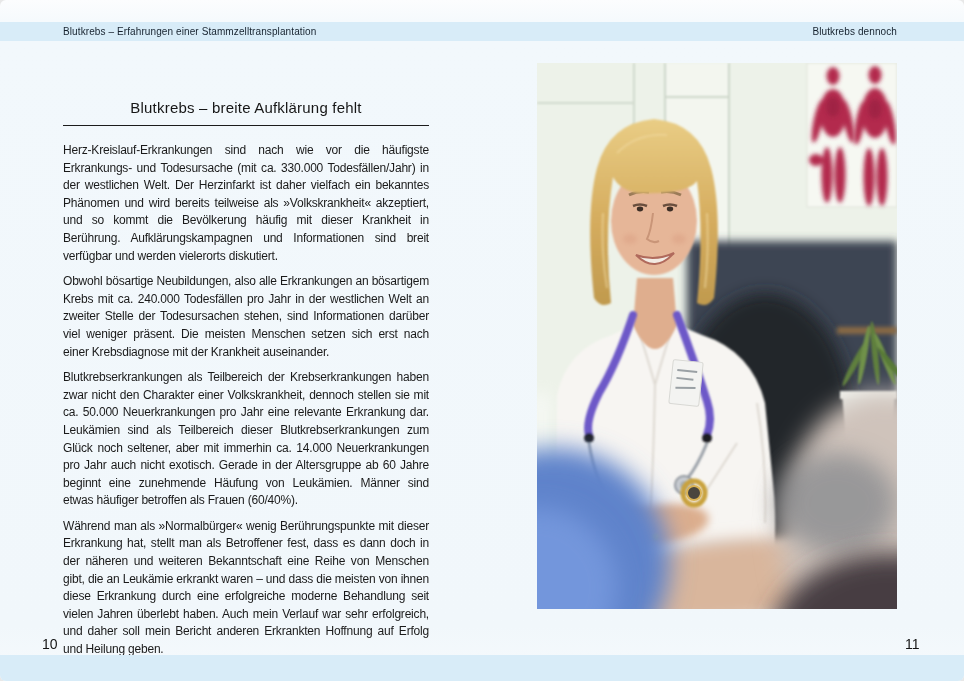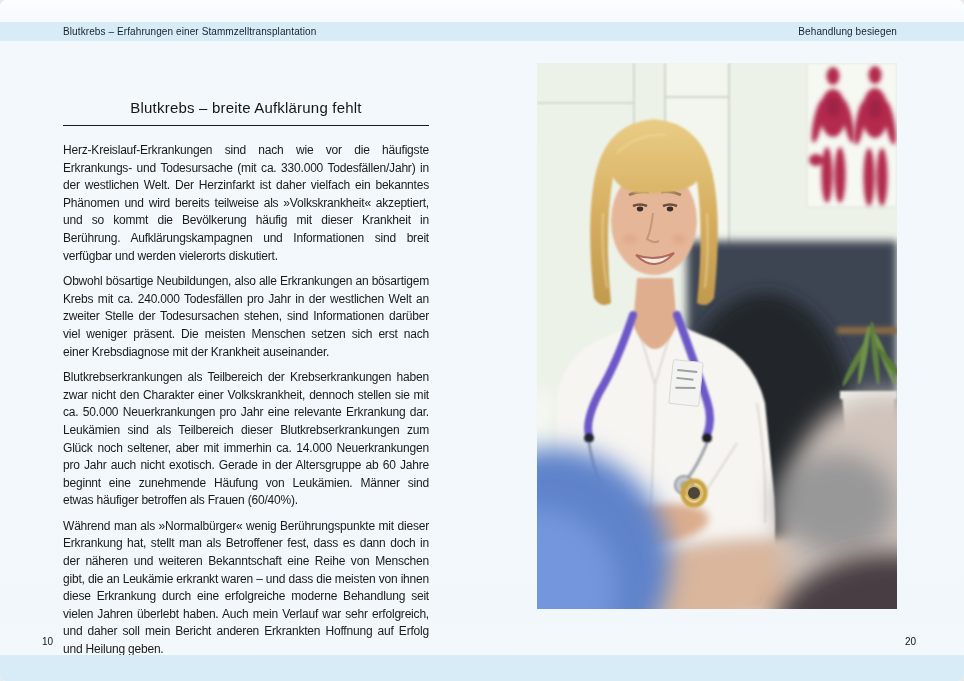--- a/index.html
+++ b/index.html
@@ -23,32 +23,32 @@
   .rule{border:0;border-bottom:1.4px solid #1c1c1c;margin:9px 0 16px 0;}
   .column p{
     margin:0 0 8px 0;font-size:12px;line-height:17.6px;letter-spacing:-.2px;
     text-align:justify;hyphens:auto;-webkit-hyphens:auto;color:#1a1a1a;
   }
   .photo{
     position:absolute;left:537px;top:63px;width:360px;height:546px;
     overflow:hidden;background:#edf2e9;
   }
   .photo svg{display:block;}
-  .pageno{position:absolute;font-size:10px;color:#141414;}
+  .pageno{position:absolute;font-size:14px;color:#141414;}
   .pageno.left{left:42px;top:636px;}
   .pageno.right{left:905px;top:636px;}
 </style>
 </head>
 <body>
 
 <div class="stage">
 
   <div class="band top"></div>
   <div class="header-title left">Blutkrebs – Erfahrungen einer Stammzelltransplantation</div>
-  <div class="header-title right">Behandlung besiegen</div>
+  <div class="header-title right">Blutkrebs dennoch</div>
 
   <div class="column">
     <h1>Blutkrebs – breite Aufklärung fehlt</h1>
     <hr class="rule">
     <p>Herz-Kreislauf-Erkrankungen sind nach wie vor die häufigste Erkrankungs- und Todesursache (mit ca. 330.000 Todesfällen/Jahr) in der westlichen Welt. Der Herzinfarkt ist daher vielfach ein bekanntes Phänomen und wird bereits teilweise als »Volkskrankheit« akzeptiert, und so kommt die Bevölkerung häufig mit dieser Krankheit in Berührung. Aufklärungskampagnen und Informationen sind breit verfügbar und werden vielerorts diskutiert.</p>
     <p>Obwohl bösartige Neubildungen, also alle Erkrankungen an bösartigem Krebs mit ca. 240.000 Todesfällen pro Jahr in der westlichen Welt an zweiter Stelle der Todesursachen stehen, sind Informationen darüber viel weniger präsent. Die meisten Menschen setzen sich erst nach einer Krebsdiagnose mit der Krankheit auseinander.</p>
     <p>Blutkrebserkrankungen als Teilbereich der Krebserkrankungen haben zwar nicht den Charakter einer Volkskrankheit, dennoch stellen sie mit ca. 50.000 Neuerkrankungen pro Jahr eine relevante Erkrankung dar. Leukämien sind als Teilbereich dieser Blutkrebserkrankungen zum Glück noch seltener, aber mit immerhin ca. 14.000 Neuerkrankungen pro Jahr auch nicht exotisch. Gerade in der Altersgruppe ab 60 Jahre beginnt eine zunehmende Häufung von Leukämien. Männer sind etwas häufiger betroffen als Frauen (60/40%).</p>
     <p>Während man als »Normalbürger« wenig Berührungspunkte mit dieser Erkrankung hat, stellt man als Betroffener fest, dass es dann doch in der näheren und weiteren Bekanntschaft eine Reihe von Menschen gibt, die an Leukämie erkrankt waren – und dass die meisten von ihnen diese Erkrankung durch eine erfolgreiche moderne Behandlung seit vielen Jahren überlebt haben. Auch mein Verlauf war sehr erfolgreich, und daher soll mein Bericht anderen Erkrankten Hoffnung auf Erfolg und Heilung geben.</p>
   </div>
 
@@ -207,16 +207,16 @@
 
       <ellipse cx="18" cy="500" rx="115" ry="115" fill="#5f83cb" filter="url(#b12)"></ellipse>
       <ellipse cx="0" cy="525" rx="80" ry="80" fill="#7396dc" filter="url(#b12)"></ellipse>
       <ellipse cx="348" cy="470" rx="105" ry="140" fill="#cfc3bb" filter="url(#b12)"></ellipse>
       <ellipse cx="300" cy="440" rx="60" ry="50" fill="#82868b" opacity=".7" filter="url(#b12)"></ellipse>
       <ellipse cx="352" cy="582" rx="120" ry="92" fill="#463d42" filter="url(#b12)"></ellipse>
     </svg>
   </div>
 
   <div class="pageno left">10</div>
-  <div class="pageno right">20</div>
+  <div class="pageno right">11</div>
 
   <div class="band bottom"></div>
 </div>
 
 </body></html>

